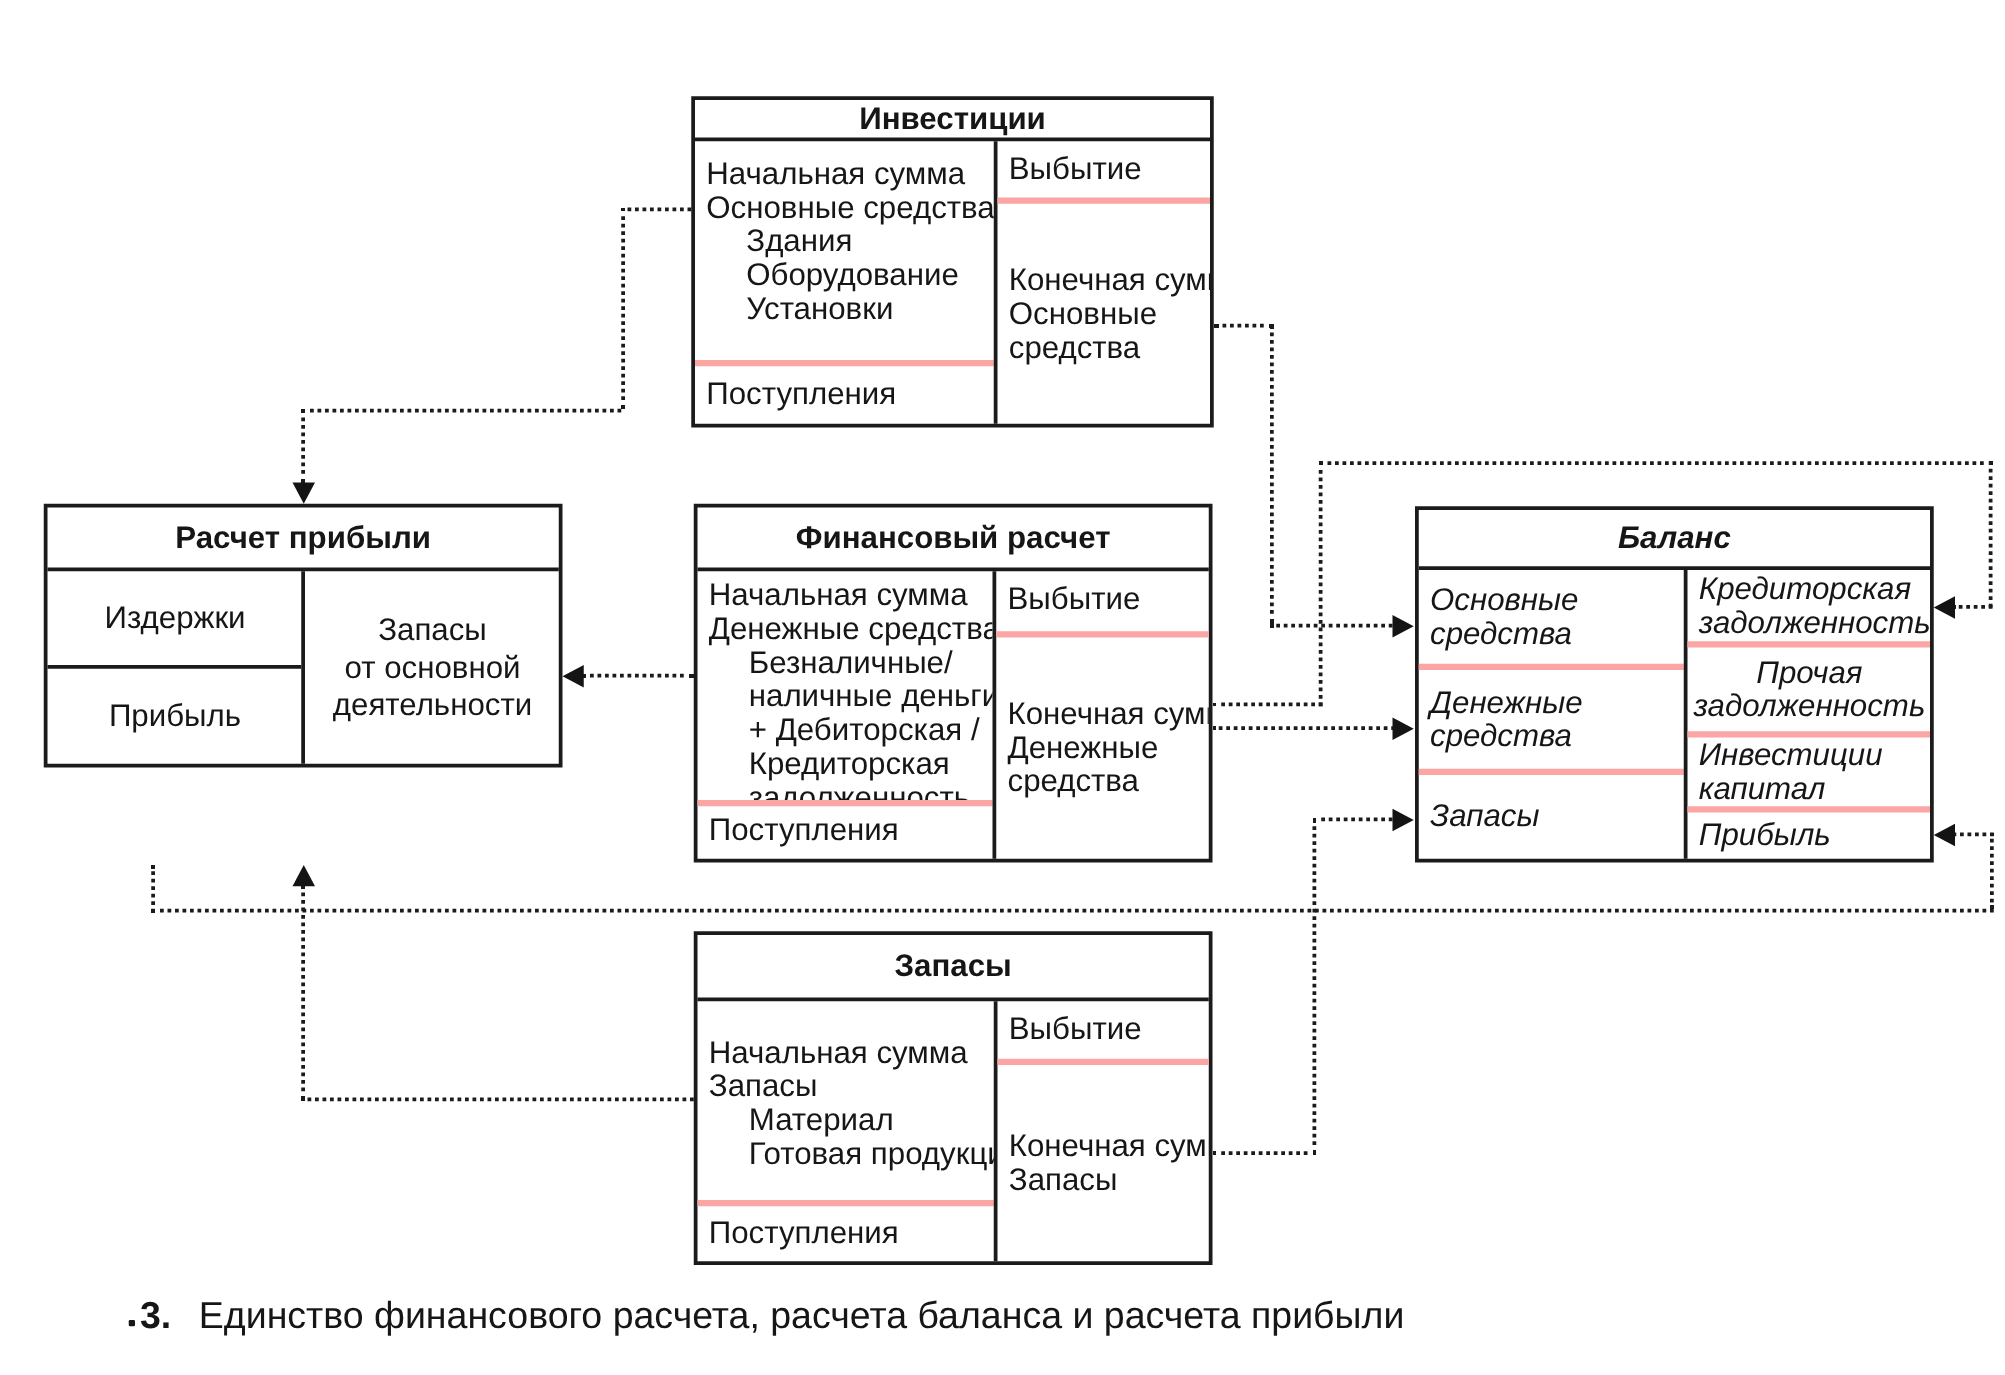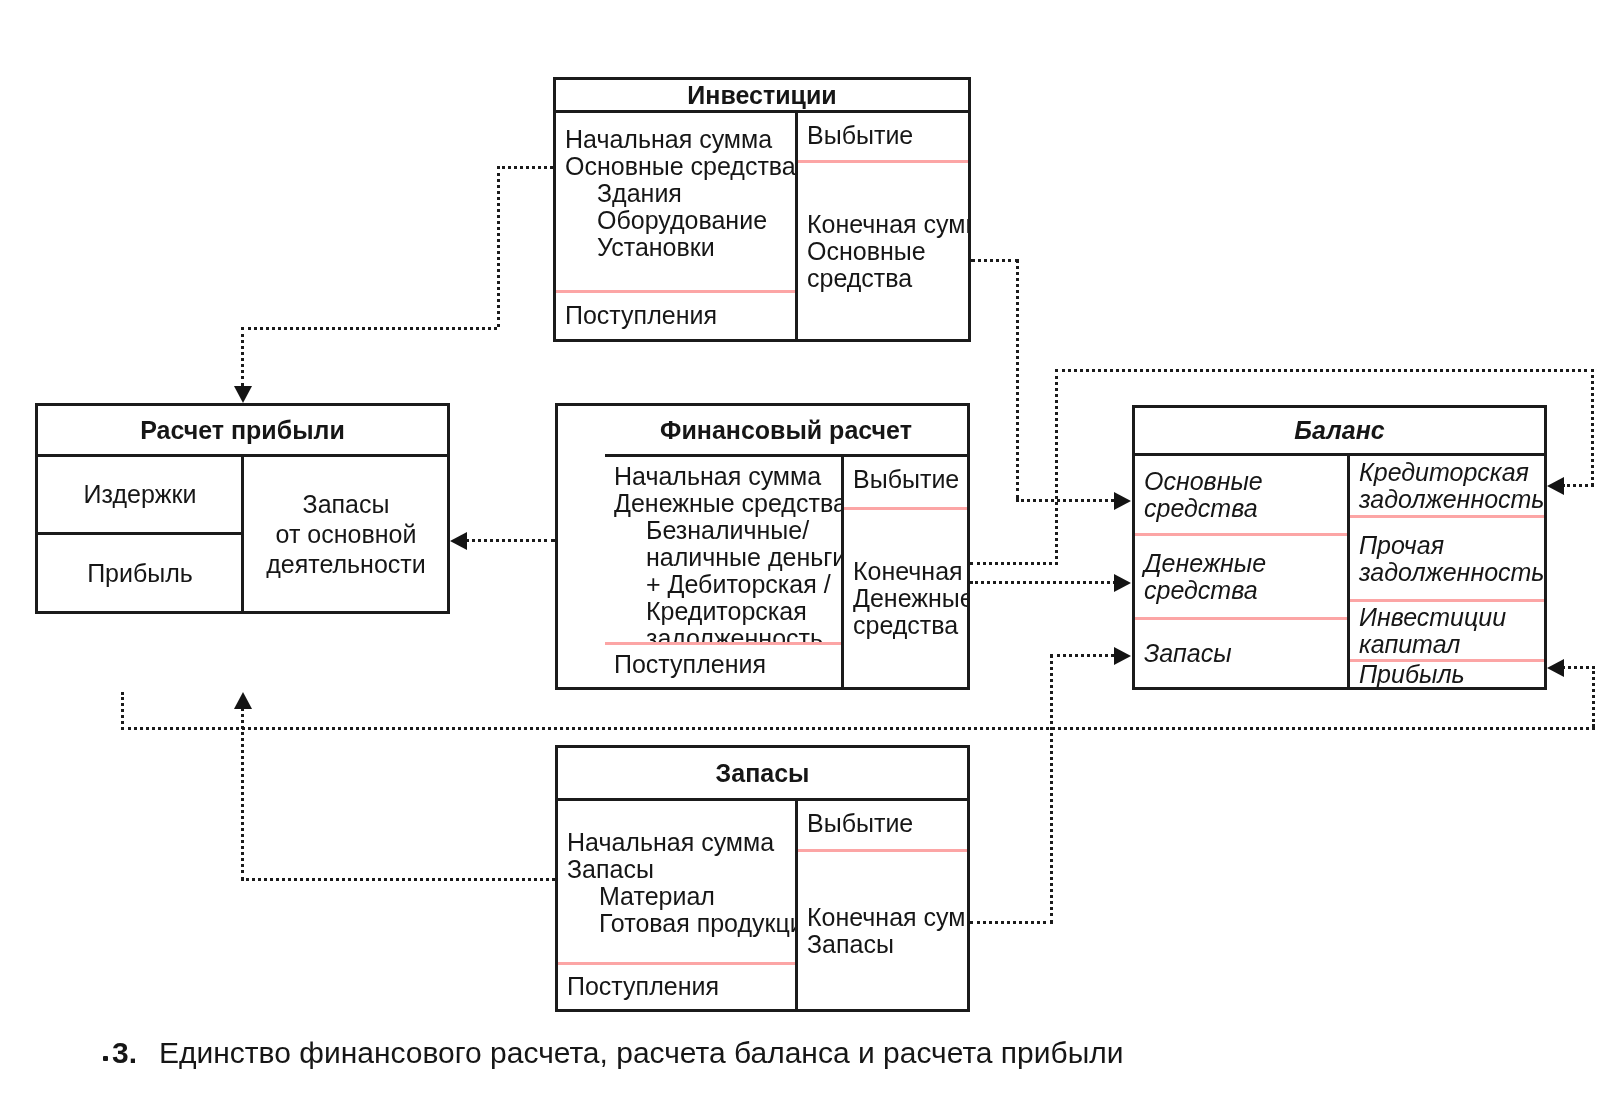--- a/index.html
+++ b/index.html
@@ -36,21 +36,21 @@
   .col-r { flex: 1 1 auto; border-left: 3px solid #1b1b1b; }
   .cell {
     box-sizing: border-box;
     font-size: 25px;
     line-height: 27px;
     padding: 9px 8px 4px 9px;
     overflow: hidden;
   }
   .cell .line { white-space: nowrap; }
   .indent { padding-left: 32px; }
-  .bb { border-bottom: 3px solid #fca5a5; }
+  .bb { border-bottom: 5px solid #fca5a5; }
   .bt { border-top: 3px solid #1b1b1b; }
   .grow { flex: 1 1 auto; }
   .vcenter { display: flex; flex-direction: column; justify-content: center; padding-top: 0; padding-bottom: 0; }
   .hcenter { text-align: center; }
   
   .dh { position: absolute; height: 0; border-top: 3px dotted #1b1b1b; }
   .dv { position: absolute; width: 0; border-left: 3px dotted #1b1b1b; }
   .arr { position: absolute; width: 0; height: 0; }
   .arr-r { border-top: 9px solid transparent; border-bottom: 9px solid transparent; border-left: 17px solid #141414; }
   .arr-l { border-top: 9px solid transparent; border-bottom: 9px solid transparent; border-right: 17px solid #141414; }
@@ -113,21 +113,21 @@
       <div class="col col-r">
         <div class="cell grow vcenter hcenter" style="line-height:30px;">
           <div class="line">Запасы</div>
           <div class="line">от основной</div>
           <div class="line">деятельности</div>
         </div>
       </div>
     </div>
   </div>
 
-  <div class="box" style="left:555px; top:403px; width:415px; height:287px;padding-left:47px;">
+  <div class="box" style="left:555px; top:403px; width:415px; height:287px;">
     <div class="box-title" style="height:51px;">Финансовый расчет</div>
     <div class="box-body">
       <div class="col col-l" style="width:236px;">
         <div class="cell grow bb" style="padding-top:6px; line-height:27px;">
           <div class="line">Начальная сумма</div>
           <div class="line">Денежные средства</div>
           <div class="line indent">Безналичные/</div>
           <div class="line indent">наличные деньги</div>
           <div class="line indent">+ Дебиторская /</div>
           <div class="line indent">Кредиторская</div>
@@ -152,21 +152,21 @@
       <div class="col col-l" style="width:212px;">
         <div class="cell bb vcenter" style="height:80px; flex:0 0 auto;">Основные средства</div>
         <div class="cell bb vcenter" style="height:84px; flex:0 0 auto;">Денежные средства</div>
         <div class="cell grow vcenter">Запасы</div>
       </div>
       <div class="col col-r">
         <div class="cell bb vcenter" style="height:62px; flex:0 0 auto;">
           <div class="line">Кредиторская</div>
           <div class="line">задолженность</div>
         </div>
-        <div class="cell bb vcenter" style="height:84px; flex:0 0 auto;">
+        <div class="cell bb vcenter" style="height:72px; flex:0 0 auto;align-items:center;">
           <div class="line">Прочая</div>
           <div class="line">задолженность</div>
         </div>
         <div class="cell bb vcenter" style="height:60px; flex:0 0 auto;">
           <div class="line">Инвестиции</div>
           <div class="line">капитал</div>
         </div>
         <div class="cell grow vcenter">
           <div class="line">Прибыль</div>
         </div>

